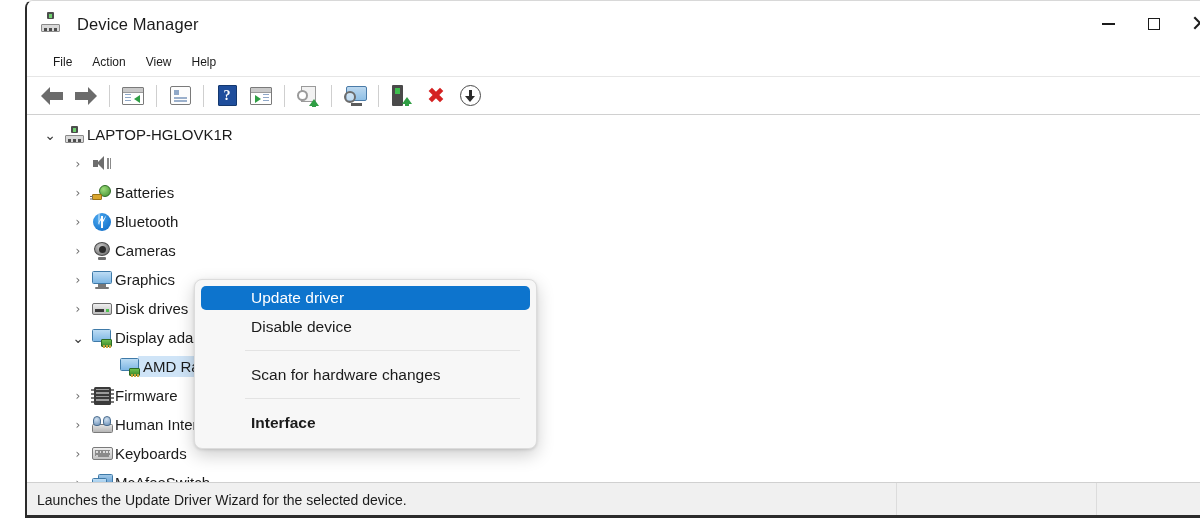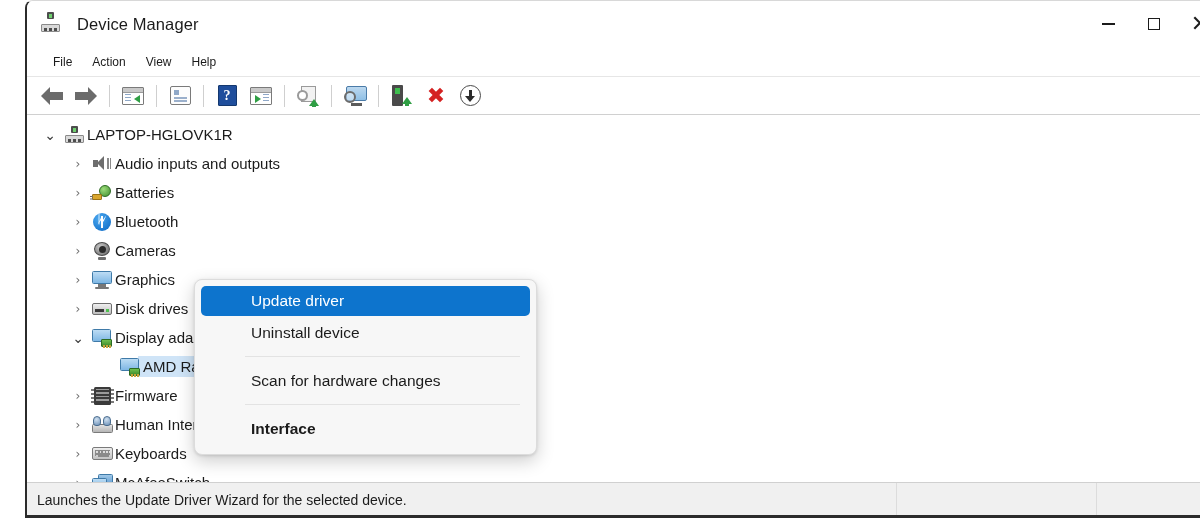--- a/index.html
+++ b/index.html
@@ -364,21 +364,21 @@
     display: flex; align-items: center;
     padding-left: 50px;
     font-size: 15.5px;
     color: #1b1b1b;
     margin: 0 6px;
     border-radius: 5px;
     cursor: default;
   }
   .ctxitem.highlight {
     background: #0d74cd; color: #ffffff;
-    height: 30px;
+    height: 24px;
   }
   .ctxitem.bold { font-weight: bold; }
   .ctxsep {
     height: 1px; background: #e3e3e3;
     margin: 7px 16px 7px 50px;
   }
 
   
   .statusbar {
     position: absolute; left: 0; right: 0; bottom: 0;
@@ -512,21 +512,20 @@
           </span>
           <span class="label">LAPTOP-HGLOVK1R</span>
         </div>
         <div class="node" style="padding-left: 40px;">
           <span class="chev">›</span>
           <span class="nicon">
             <span class="i-spk">
               <em></em>
             </span>
           </span>
-          <span class="label">Audio inputs and outputs</span>
         </div>
         <div class="node" style="padding-left: 40px;">
           <span class="chev">›</span>
           <span class="nicon">
             <span class="i-batt">
               <span class="g"></span>
               <span class="p">
                 <i></i>
               </span>
             </span>
@@ -634,21 +633,21 @@
           <span class="label">McAfeeSwitch</span>
         </div>
       </div>
 
     <div class="scrollbar">
       <div class="sb-thumb"></div>
     </div>
 
     <div class="ctxmenu">
       <div class="ctxitem highlight">Update driver</div>
-      <div class="ctxitem">Uninstall device</div>
+      <div class="ctxitem">Disable device</div>
       <div class="ctxsep"></div>
       <div class="ctxitem">Scan for hardware changes</div>
       <div class="ctxsep"></div>
       <div class="ctxitem bold">Interface</div>
     </div>
   </div>
 
   <div class="statusbar">
     <div class="sb-cell main">Launches the Update Driver Wizard for the selected device.</div>
     <div class="sb-cell mid"></div>

